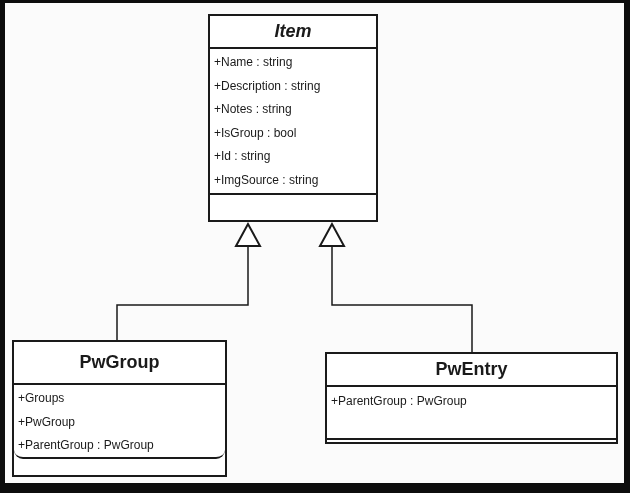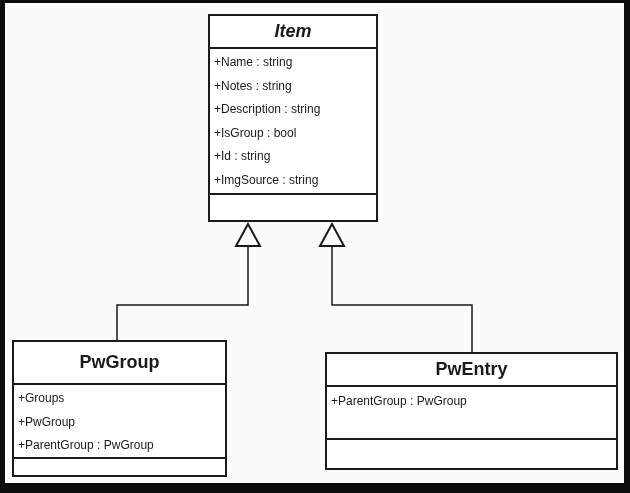--- a/index.html
+++ b/index.html
@@ -68,24 +68,24 @@
     flex: 1 1 auto;
   }
   
   .class-item { left: 208px; top: 14px; width: 170px; height: 208px; }
   .class-item .uml-title { height: 33px; }
   .class-item .uml-attrs { height: 146px; }
   .class-item .uml-attr { line-height: 23.5px; }
   
   .class-pwgroup { left: 12px; top: 340px; width: 215px; height: 137px; }
   .class-pwgroup .uml-title { height: 43px; }
-  .class-pwgroup .uml-attrs { height: 74px; }
+  .class-pwgroup .uml-attrs { height: 74px; border-radius: 9px; }
   .class-pwgroup .uml-attr { line-height: 23.5px; }
   
-  .class-pwentry { left: 325px; top: 352px; width: 293px; height: 118px; }
+  .class-pwentry { left: 325px; top: 352px; width: 293px; height: 92px; }
   .class-pwentry .uml-title { height: 33px; }
   .class-pwentry .uml-attrs { height: 53px; }
   .class-pwentry .uml-attr { line-height: 24px; }
 </style>
 </head>
 <body>
 
 <div class="frame">
   <div class="canvas"></div>
 
@@ -95,22 +95,22 @@
     <polygon points="248,224 236,246 260,246" fill="#ffffff" stroke="#1a1a1a" stroke-width="2" stroke-linejoin="miter"></polygon>
 
     <polyline points="332,246 332,305 472,305 472,353" fill="none" stroke="#1a1a1a" stroke-width="1.5"></polyline>
     <polygon points="332,224 320,246 344,246" fill="#ffffff" stroke="#1a1a1a" stroke-width="2" stroke-linejoin="miter"></polygon>
   </svg>
 
   <div class="uml-class class-item">
     <div class="uml-title abstract">Item</div>
     <div class="uml-attrs">
       <div class="uml-attr">+Name : string</div>
+      <div class="uml-attr">+Description : string</div>
       <div class="uml-attr">+Notes : string</div>
-      <div class="uml-attr">+Description : string</div>
       <div class="uml-attr">+IsGroup : bool</div>
       <div class="uml-attr">+Id : string</div>
       <div class="uml-attr">+ImgSource : string</div>
     </div>
     <div class="uml-methods"></div>
   </div>
 
   <div class="uml-class class-pwgroup">
     <div class="uml-title">PwGroup</div>
     <div class="uml-attrs">

